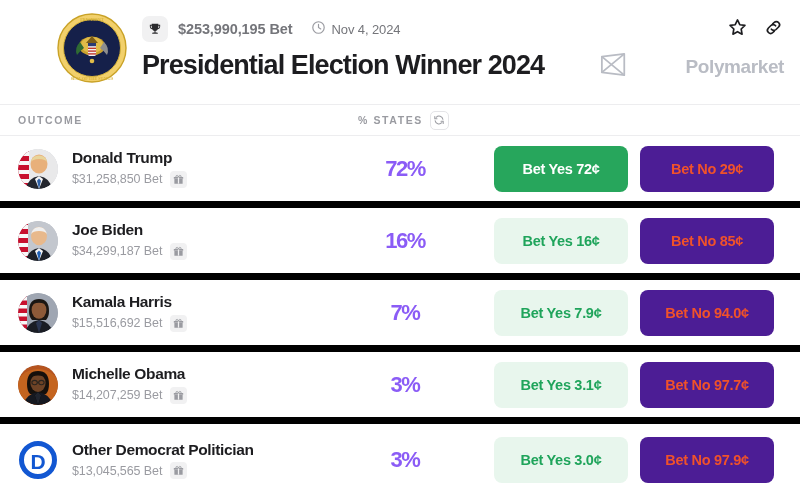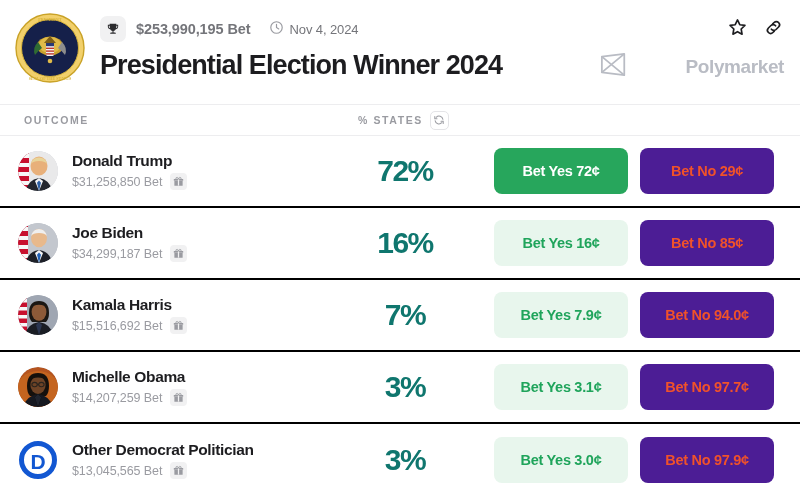--- a/index.html
+++ b/index.html
@@ -22,20 +22,21 @@
     height: 502px;
     position: relative;
     background: #fff;
   }
 
   
   .header {
     position: relative;
     padding: 10px 18px 0 18px;
     height: 104px;
+    margin-left: 42px;
   }
 
   .seal {
     position: absolute;
     left: 14px;
     top: 12px;
     width: 72px;
     height: 72px;
   }
 
@@ -127,21 +128,21 @@
     padding-left: 48px;
   }
 
   
   .col-head {
     height: 32px;
     border-top: 1px solid #ededef;
     border-bottom: 1px solid #ededef;
     display: flex;
     align-items: center;
-    padding: 0 24px;
+    padding: 0 18px;
     position: relative;
   }
 
   .col-outcome {
     font-size: 10.5px;
     font-weight: 600;
     letter-spacing: 1.6px;
     color: #9a9ba1;
   }
 
@@ -173,21 +174,21 @@
   }
 
   
   .rows { }
 
   .row {
     height: 72px;
     display: flex;
     align-items: center;
     padding: 0 18px;
-    border-bottom: 2px solid #000000;
+    border-bottom: 7px solid #000000;
     position: relative;
   }
   .row:last-child { border-bottom: none; }
 
   .avatar {
     width: 40px;
     height: 40px;
     border-radius: 50%;
     flex: none;
     overflow: hidden;
@@ -233,23 +234,23 @@
     align-items: center;
     justify-content: center;
     flex: none;
   }
 
   .chance {
     position: absolute;
     left: 330px;
     width: 150px;
     text-align: center;
-    font-size: 30px;
+    font-size: 22px;
     font-weight: 700;
-    color: #0f766e;
+    color: #8b5cf6;
     letter-spacing: -1.5px;
   }
 
   .btns {
     position: absolute;
     right: 26px;
     display: flex;
     gap: 12px;
   }
 

